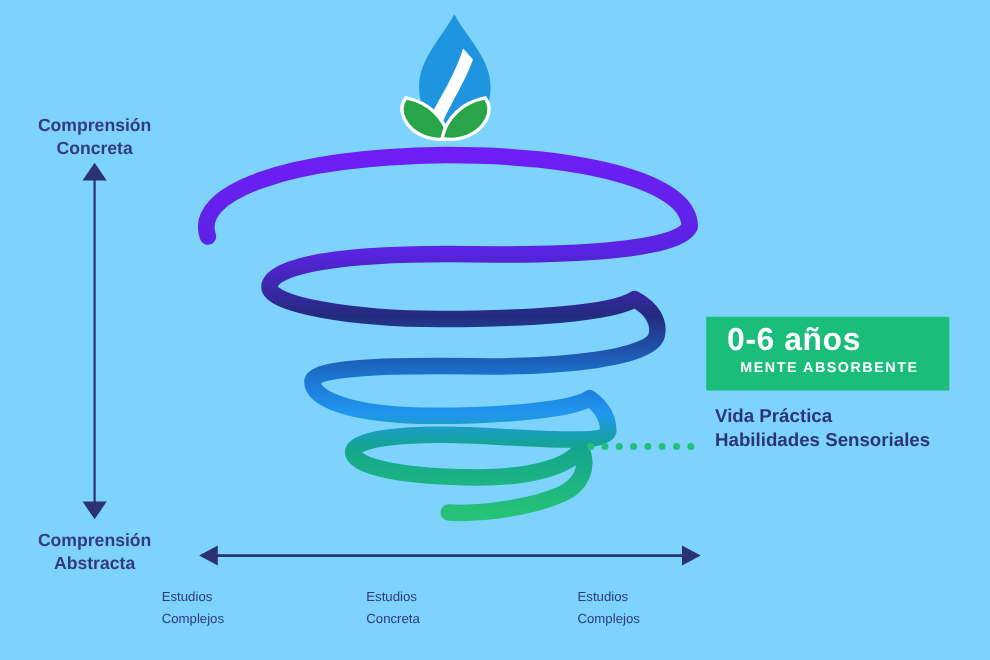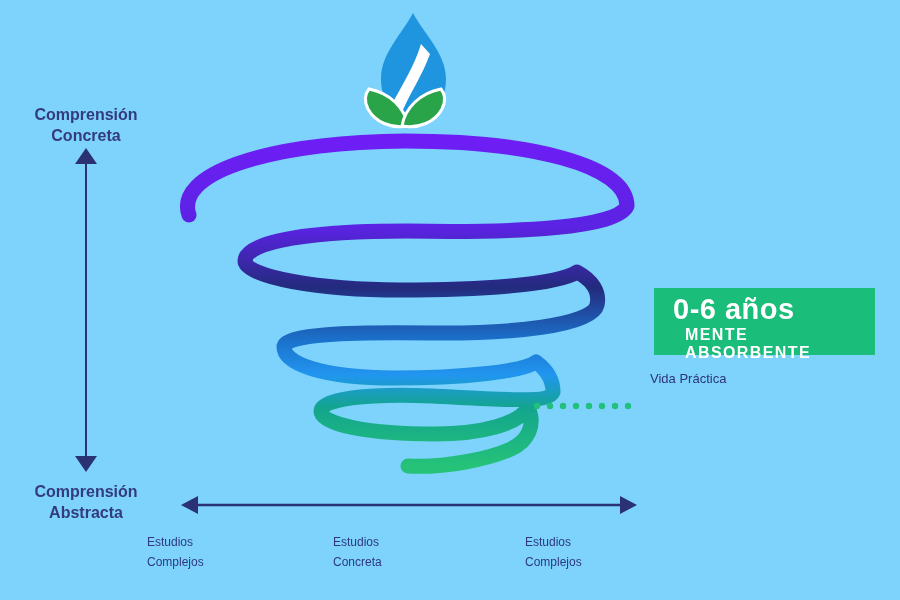--- a/index.html
+++ b/index.html
@@ -11,25 +11,25 @@
   .txt{position:absolute;color:#333B7E;}
   .v-label{width:160px;text-align:center;font-size:16px;font-weight:700;line-height:21px;}
   .v-label-top{left:6px;top:104px;}
   .v-label-bottom{left:6px;top:481px;}
   .h-label{width:150px;text-align:left;font-size:12px;font-weight:500;line-height:20px;color:#2F3880;}
   .h-label-1{left:147px;top:532px;}
   .h-label-2{left:333px;top:532px;}
   .h-label-3{left:525px;top:532px;}
   .stage-card{
     position:absolute;left:642px;top:288px;width:221px;height:67px;
-    background:#1ABD7A;color:#ffffff;box-sizing:border-box;padding:6px 0 0 19px;margin-left:12px;
+    background:#1ABD7A;color:#ffffff;box-sizing:border-box;padding:6px 0 0 19px;
   }
   .age-range{font-size:29px;font-weight:700;line-height:31px;letter-spacing:0.5px;}
-  .stage-subtitle{font-size:16px;font-weight:700;letter-spacing:1.4px;margin-top:1px;padding-left:12px;}
-  .areas{position:absolute;left:650px;top:368px;font-size:13px;font-weight:400;line-height:21px;color:#2D3479;}
+  .stage-subtitle{font-size:13px;font-weight:700;letter-spacing:1.4px;margin-top:1px;padding-left:12px;}
+  .areas{position:absolute;left:650px;top:368px;font-size:17px;font-weight:700;line-height:21px;color:#2D3479;}
   .areas div{white-space:nowrap;}
 </style>
 </head>
 <body>
 
 <div class="canvas">
 
   <svg class="layer-svg" width="900" height="600" viewBox="0 0 900 600">
     <defs>
       <linearGradient id="spiralGrad" gradientUnits="userSpaceOnUse" x1="0" y1="141" x2="0" y2="466">
@@ -116,15 +116,16 @@
     <span>Complejos</span>
   </div>
 
   <div class="stage-card">
     <div class="age-range">0-6 años</div>
     <div class="stage-subtitle">MENTE ABSORBENTE</div>
   </div>
 
   <div class="areas">
     <div>Vida Práctica</div>
+    <div>Habilidades Sensoriales</div>
   </div>
 
 </div>
 
 </body></html>

